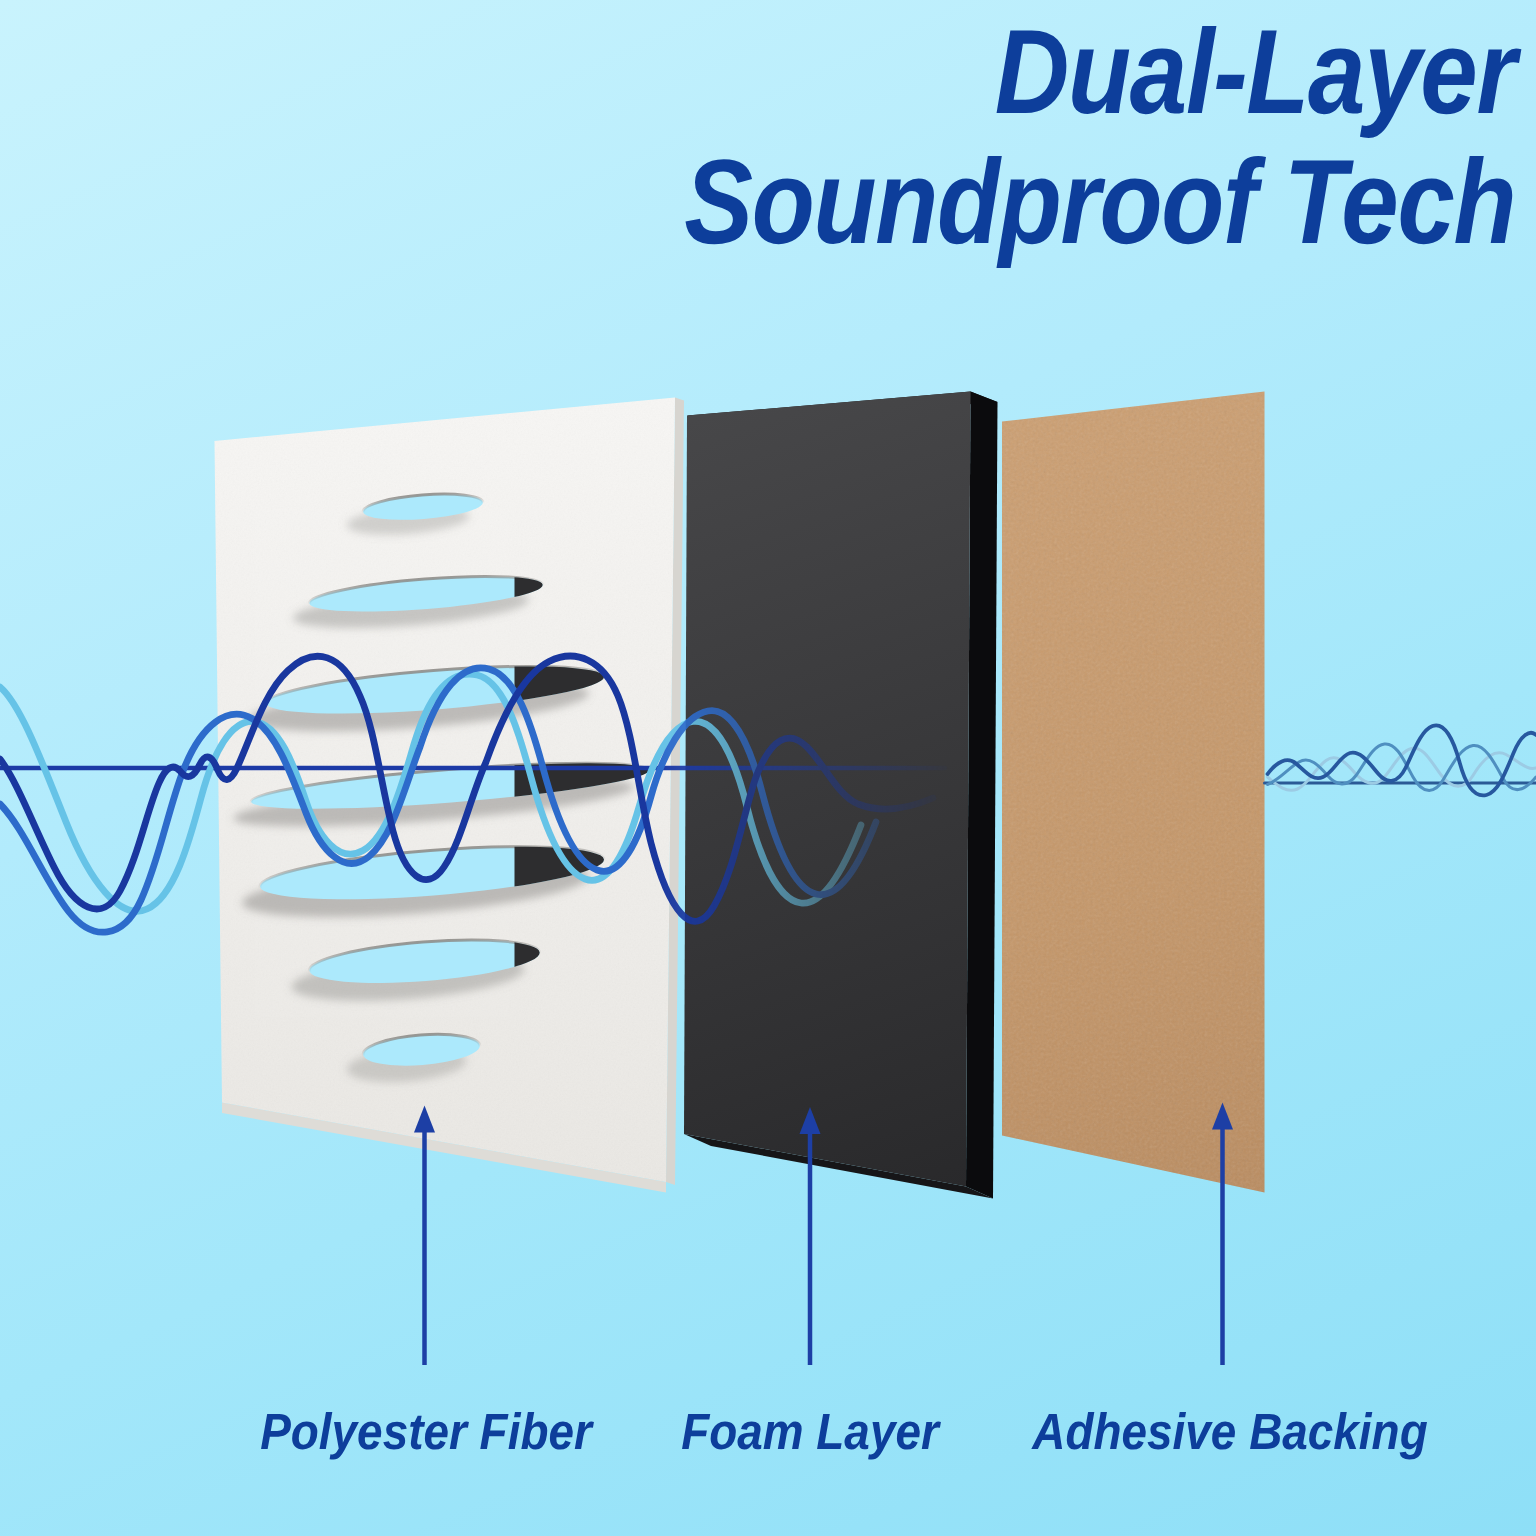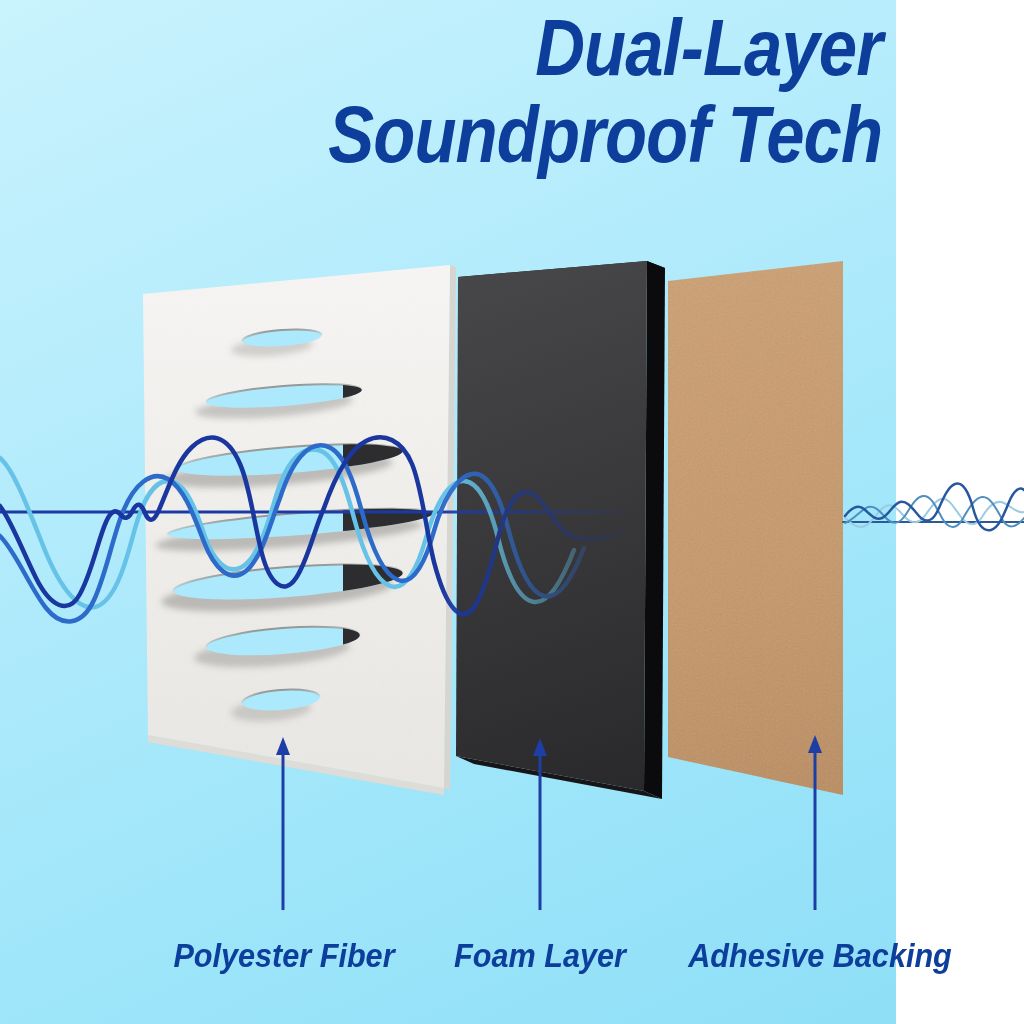--- a/index.html
+++ b/index.html
@@ -1,17 +1,17 @@
 <!DOCTYPE html>
 <html><head>
 <meta charset="utf-8">
 <style>
   html,body{margin:0;padding:0;}
   body{width:1024px;height:1024px;overflow:hidden;font-family:"Liberation Sans",sans-serif;}
-  .stage{position:relative;width:896px;height:1024px;
+  .stage{position:relative;width:1024px;height:1024px;
     background:linear-gradient(155deg,#c9f3fd 0%,#b2ebfc 38%,#a3e7fa 62%,#8edff7 100%);}
   .stage svg{position:absolute;left:0;top:0;}
   .headline{position:absolute;top:4px;right:14px;text-align:right;
     color:#0d3e9b;font-weight:bold;font-style:italic;font-size:80px;line-height:1.09;
     letter-spacing:-1px;transform:scaleX(0.86);transform-origin:top right;white-space:nowrap;}
   .layer-label{position:absolute;top:936px;color:#0d3e9b;font-weight:bold;font-style:italic;
     font-size:34px;white-space:nowrap;transform:translateX(-50%) scaleX(0.9);}
   .label-polyester{left:284px;}
   .label-foam{left:540px;}
   .label-adhesive{left:820px;}

